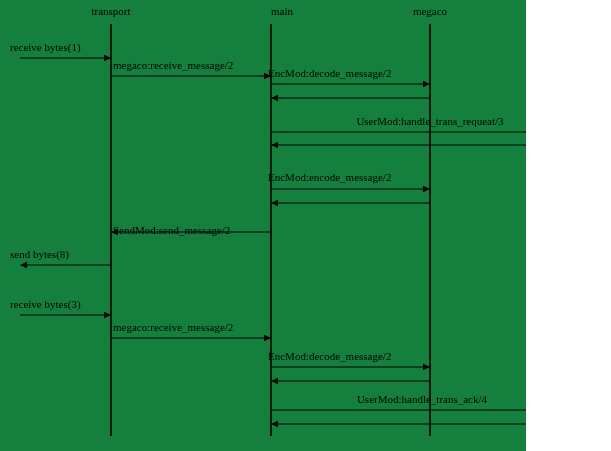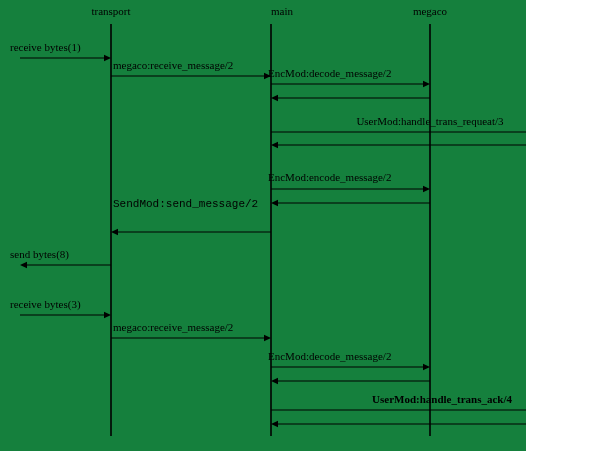--- a/index.html
+++ b/index.html
@@ -103,20 +103,20 @@
   <div id="labels-layer">
       <div class="lifeline-label" style="left: 111px; top: 5px;">transport</div>
       <div class="lifeline-label" style="left: 282px; top: 5px;">main</div>
       <div class="lifeline-label" style="left: 430px; top: 5px;">megaco</div>
       <div class="lifeline-label" style="left: 590px; top: 5px; text-align: right;">user</div>
       <div class="msg-label" style="left: 10px; top: 41px;">receive bytes(1)</div>
       <div class="msg-label" style="left: 113px; top: 59px;">megaco:receive_message/2</div>
       <div class="msg-label" style="left: 268px; top: 67px;">EncMod:decode_message/2</div>
       <div class="msg-label centered" style="left: 430px; top: 115px; font-family: Liberation Serif, serif;">UserMod:handle_trans_requeat/3</div>
       <div class="msg-label" style="left: 268px; top: 171px; text-align: right;">EncMod:encode_message/2</div>
-      <div class="msg-label" style="left: 113px; top: 198px; font-family: Liberation Mono, monospace;">SendMod:send_message/2</div>
+      <div class="msg-label" style="left: 113px; top: 224px;">SendMod:send_message/2</div>
       <div class="msg-label" style="left: 10px; top: 248px;">send bytes(8)</div>
       <div class="msg-label" style="left: 10px; top: 298px;">receive bytes(3)</div>
       <div class="msg-label" style="left: 113px; top: 321px;">megaco:receive_message/2</div>
       <div class="msg-label" style="left: 268px; top: 350px;">EncMod:decode_message/2</div>
-      <div class="msg-label centered" style="left: 442px; top: 393px; font-weight: bold;">UserMod:handle_trans_ack/4</div>
+      <div class="msg-label centered" style="left: 422px; top: 393px;">UserMod:handle_trans_ack/4</div>
     </div>
 </div>
 
 </body></html>

